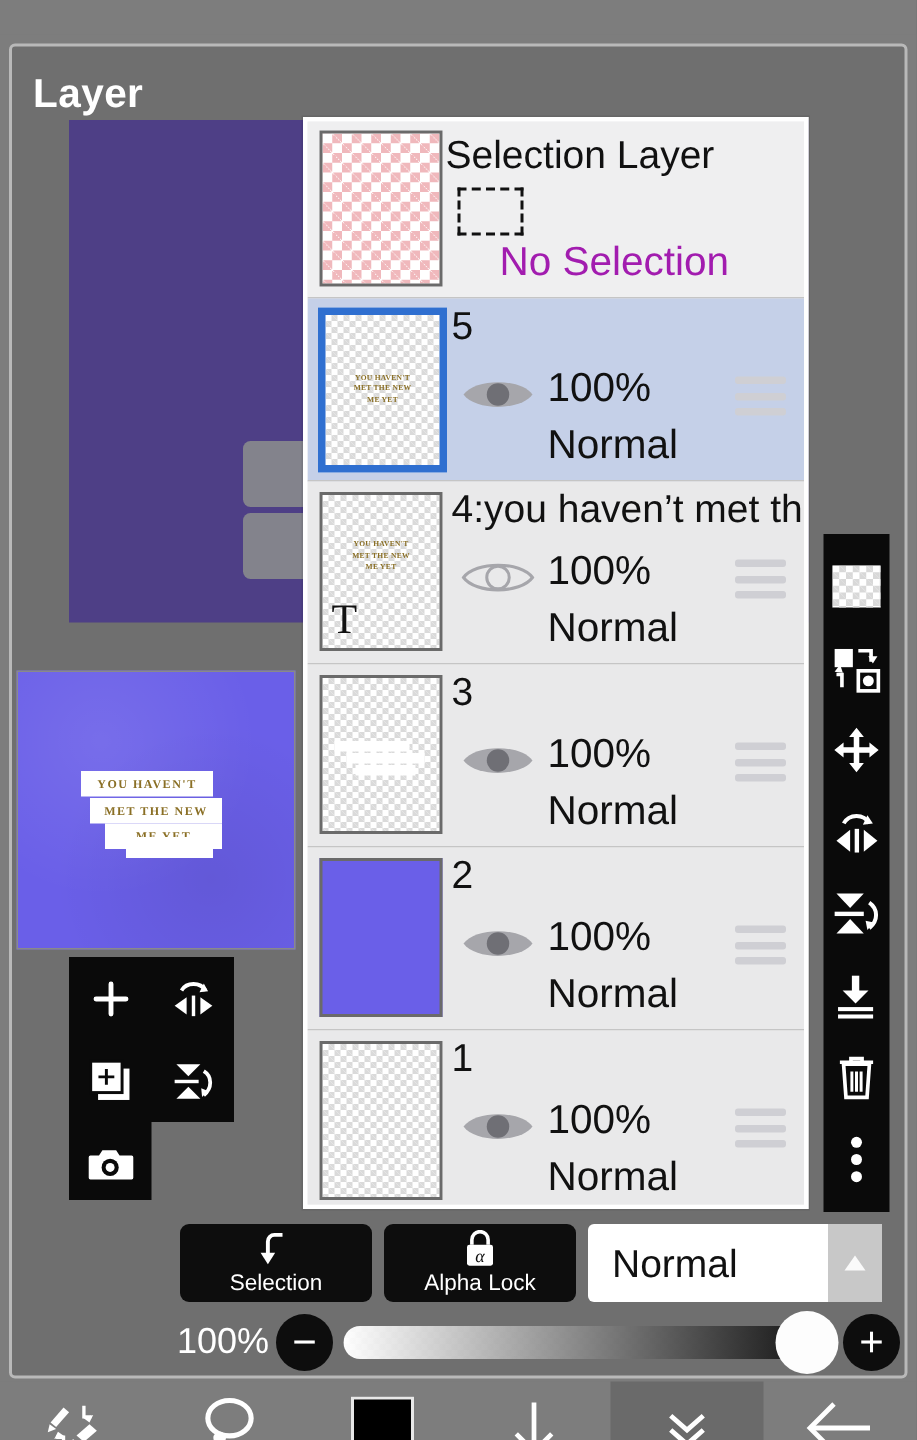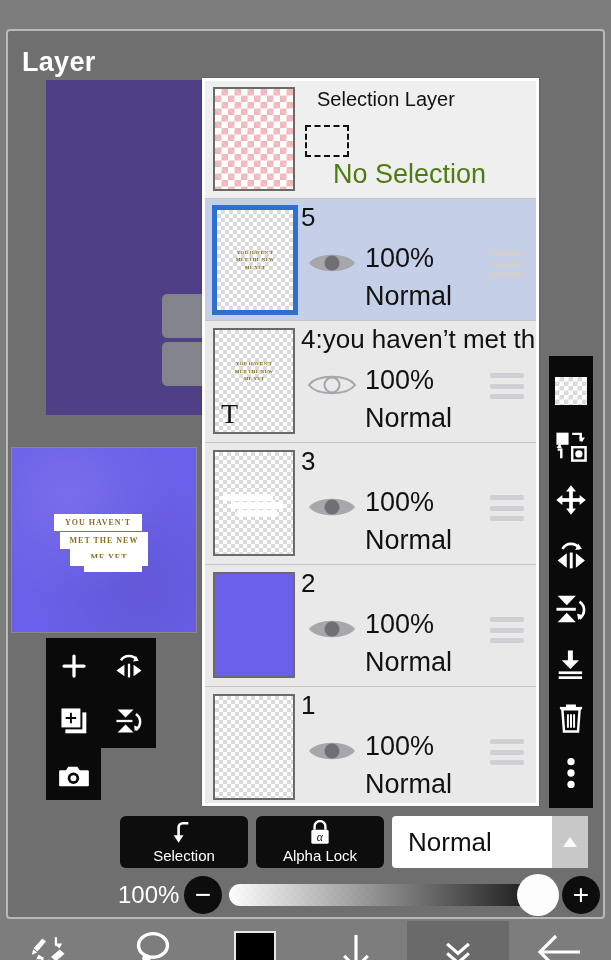--- a/index.html
+++ b/index.html
@@ -168,21 +168,21 @@
     font-size: 28px; color: #111;
   }
 
   .lname {
     position: absolute; left: 96px; top: 3px;
     font-size: 26px; color: #111;
     white-space: nowrap; overflow: hidden;
     width: 242px;
   }
   .lrow.selection-layer .lname {
-    left: 112px; top: 7px; font-size: 20px;
+    left: 92px; top: 7px; font-size: 26px;
   }
   .lopacity {
     position: absolute; left: 160px; top: 44px;
     font-size: 27px; color: #111;
   }
   .lblend {
     position: absolute; left: 160px; top: 82px;
     font-size: 27px; color: #111;
   }
   .eye { position: absolute; left: 102px; top: 48px; }
@@ -195,21 +195,21 @@
     display: block; height: 5px; background: #cfcfd4; border-radius: 2px;
   }
 
   .sel-dashbox {
     position: absolute; left: 100px; top: 44px;
     width: 44px; height: 32px;
     border: 2.5px dashed #111;
   }
   .sel-nosel {
     position: absolute; left: 128px; top: 78px;
-    font-size: 27px; color: #4d7c0f;
+    font-size: 27px; color: #a21caf;
   }
 
   
   #ctrl-row {
     position: absolute; left: 120px; top: 791px;
     width: 480px; height: 56px;
     display: flex; align-items: center; gap: 8px;
   }
   .ctrl-btn {
     width: 128px; height: 52px;

